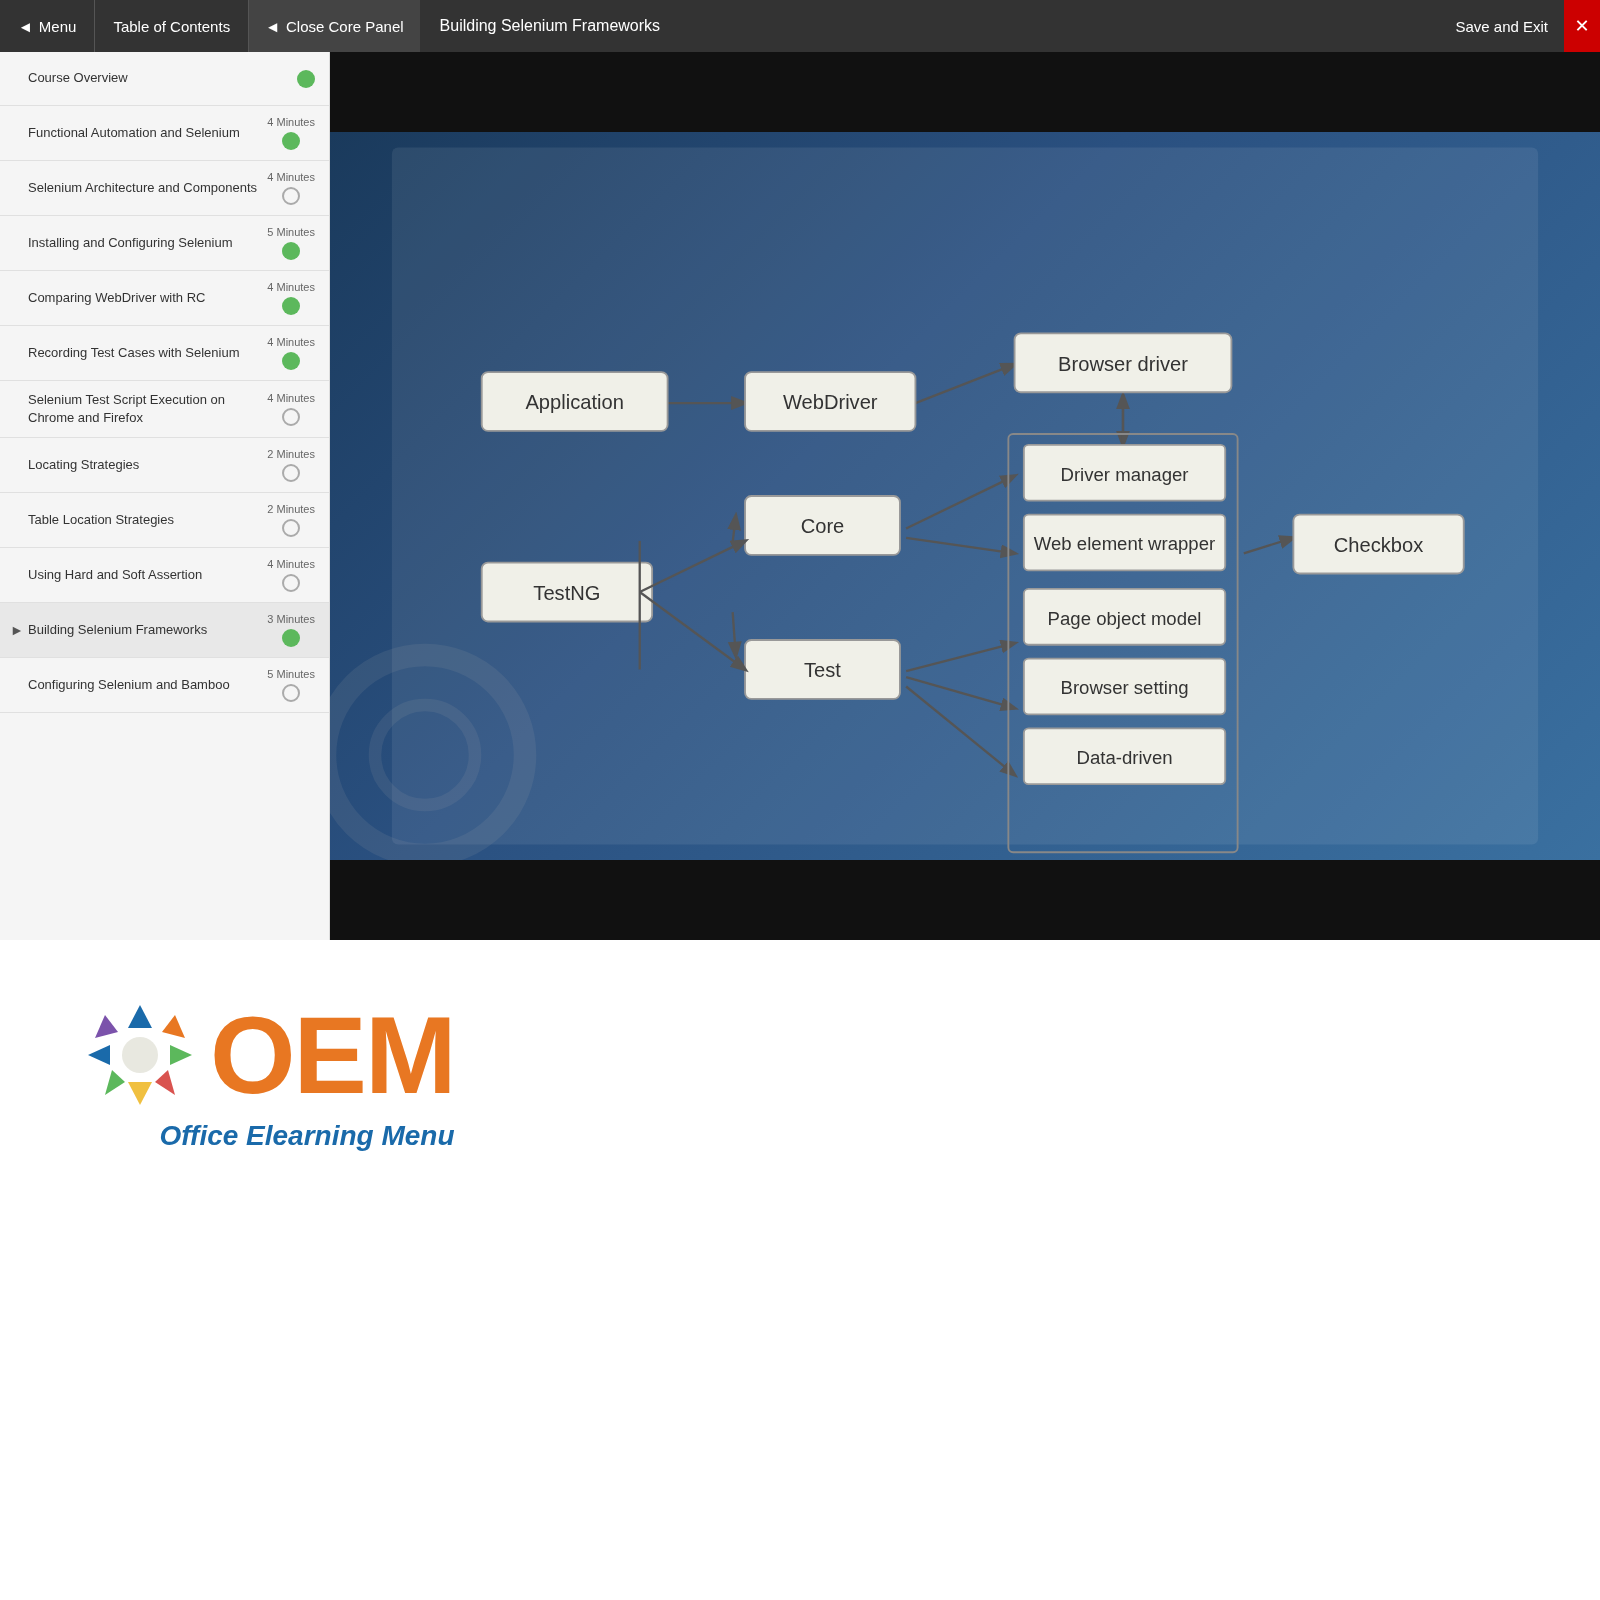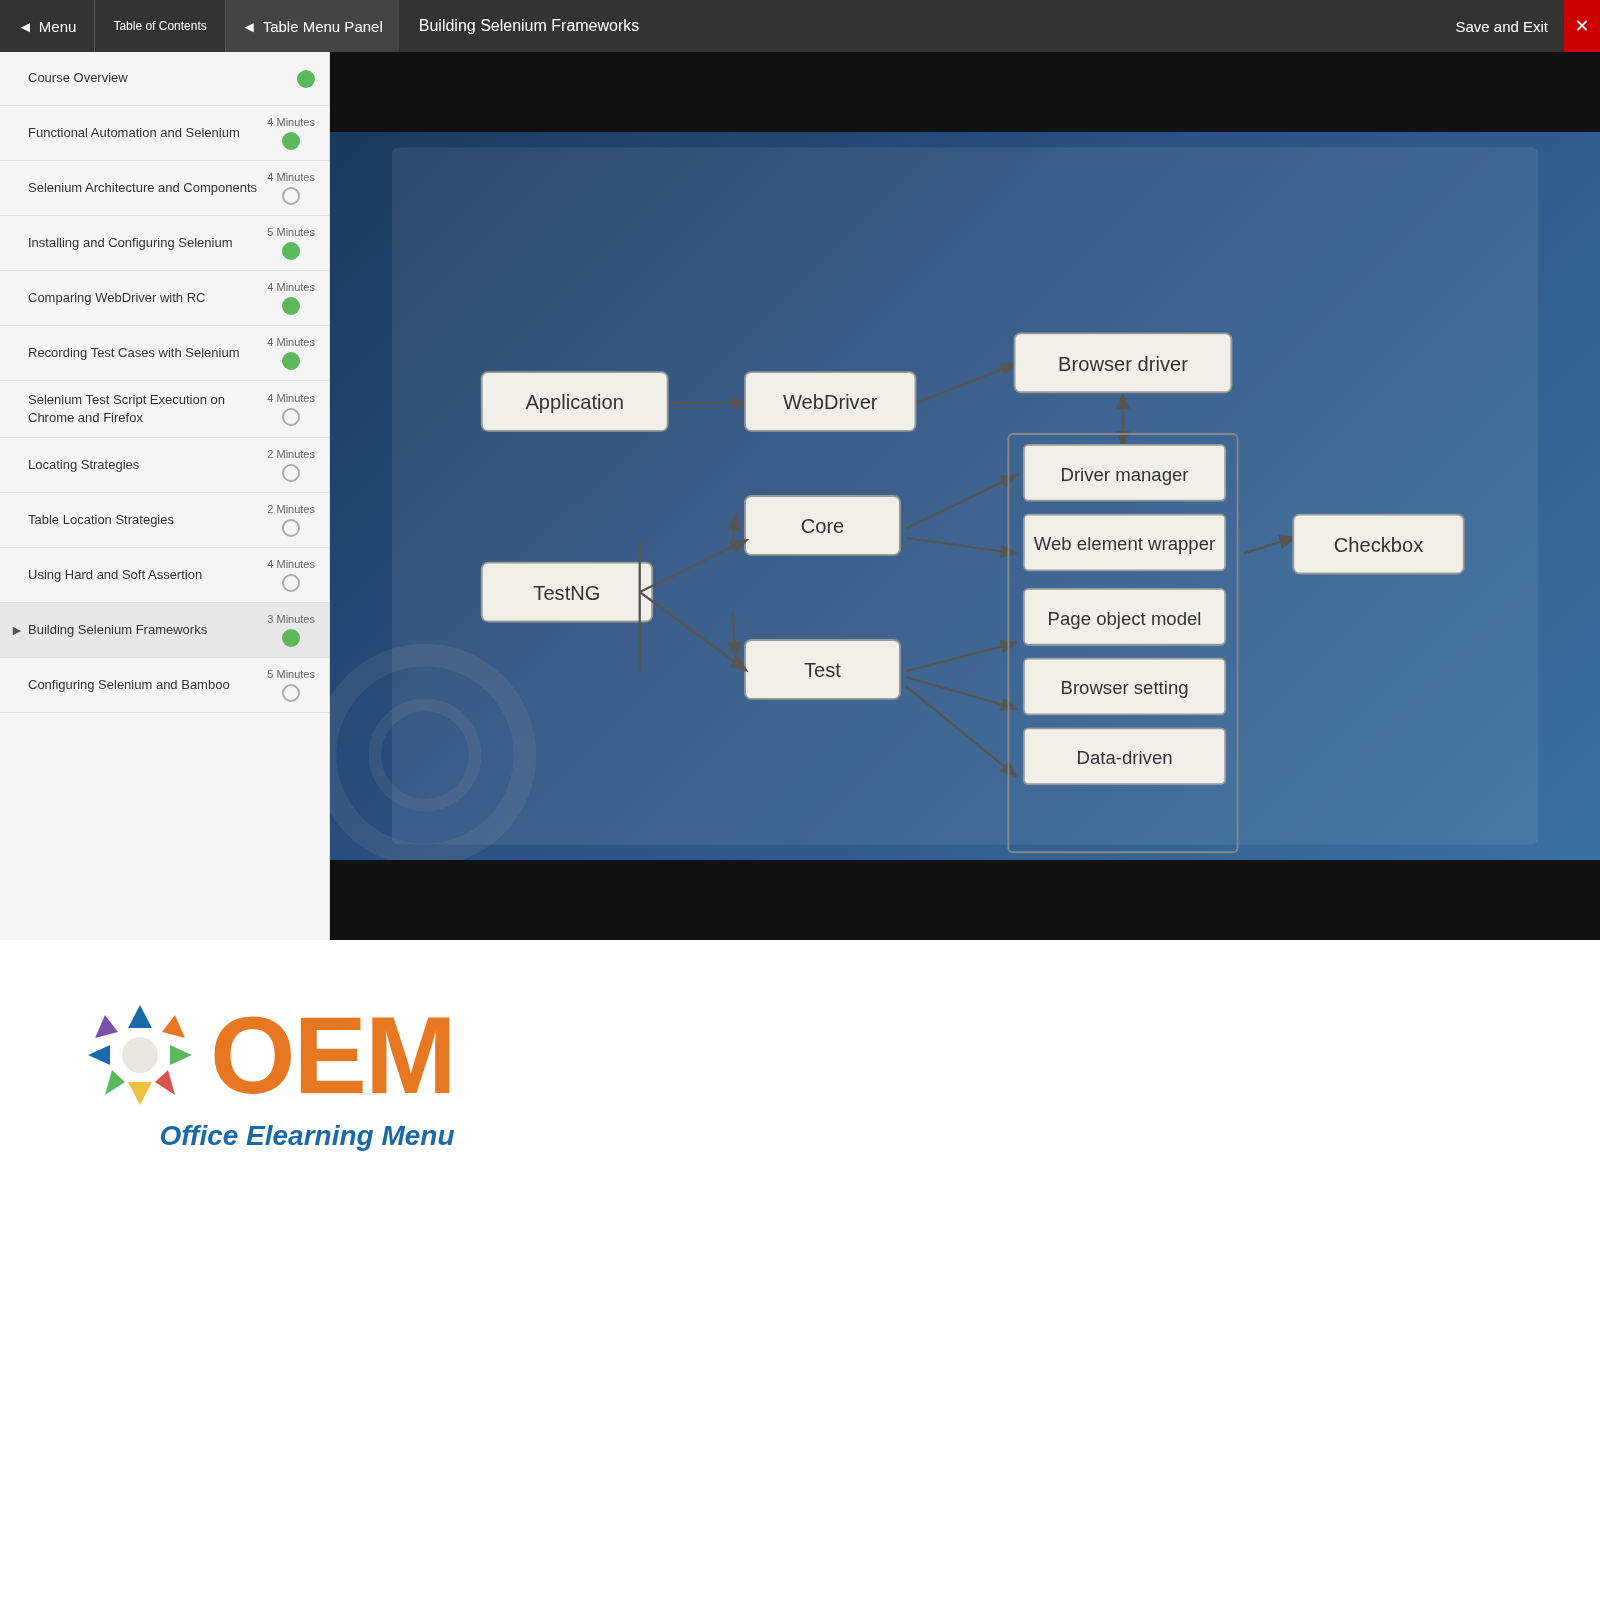--- a/index.html
+++ b/index.html
@@ -21,21 +21,21 @@
       padding: 0 18px;
       height: 100%;
       cursor: pointer;
       border-right: 1px solid #555;
       gap: 6px;
     }
     .nav-toc {
       display: flex;
       align-items: center;
       color: #fff;
-      font-size: 12px;
+      font-size: 15px;
       padding: 0 18px;
       height: 100%;
       border-right: 1px solid #555;
     }
     .nav-close-panel {
       display: flex;
       align-items: center;
       color: #fff;
       font-size: 15px;
       padding: 0 16px;
@@ -225,21 +225,21 @@
 <nav class="top-nav">
   <div class="nav-menu-btn">
     <span>◄</span>
     <span>Menu</span>
   </div>
   <div class="nav-toc">
     <span>Table of Contents</span>
   </div>
   <div class="nav-close-panel">
     <span>◄</span>
-    <span>Table Menu Panel</span>
+    <span>Close Core Panel</span>
   </div>
   <div class="nav-title">Building Selenium Frameworks</div>
   <div class="nav-save-exit">
     <span>Save and Exit</span>
   </div>
   <div class="nav-close-x">
     <span>✕</span>
   </div>
 </nav>
 

